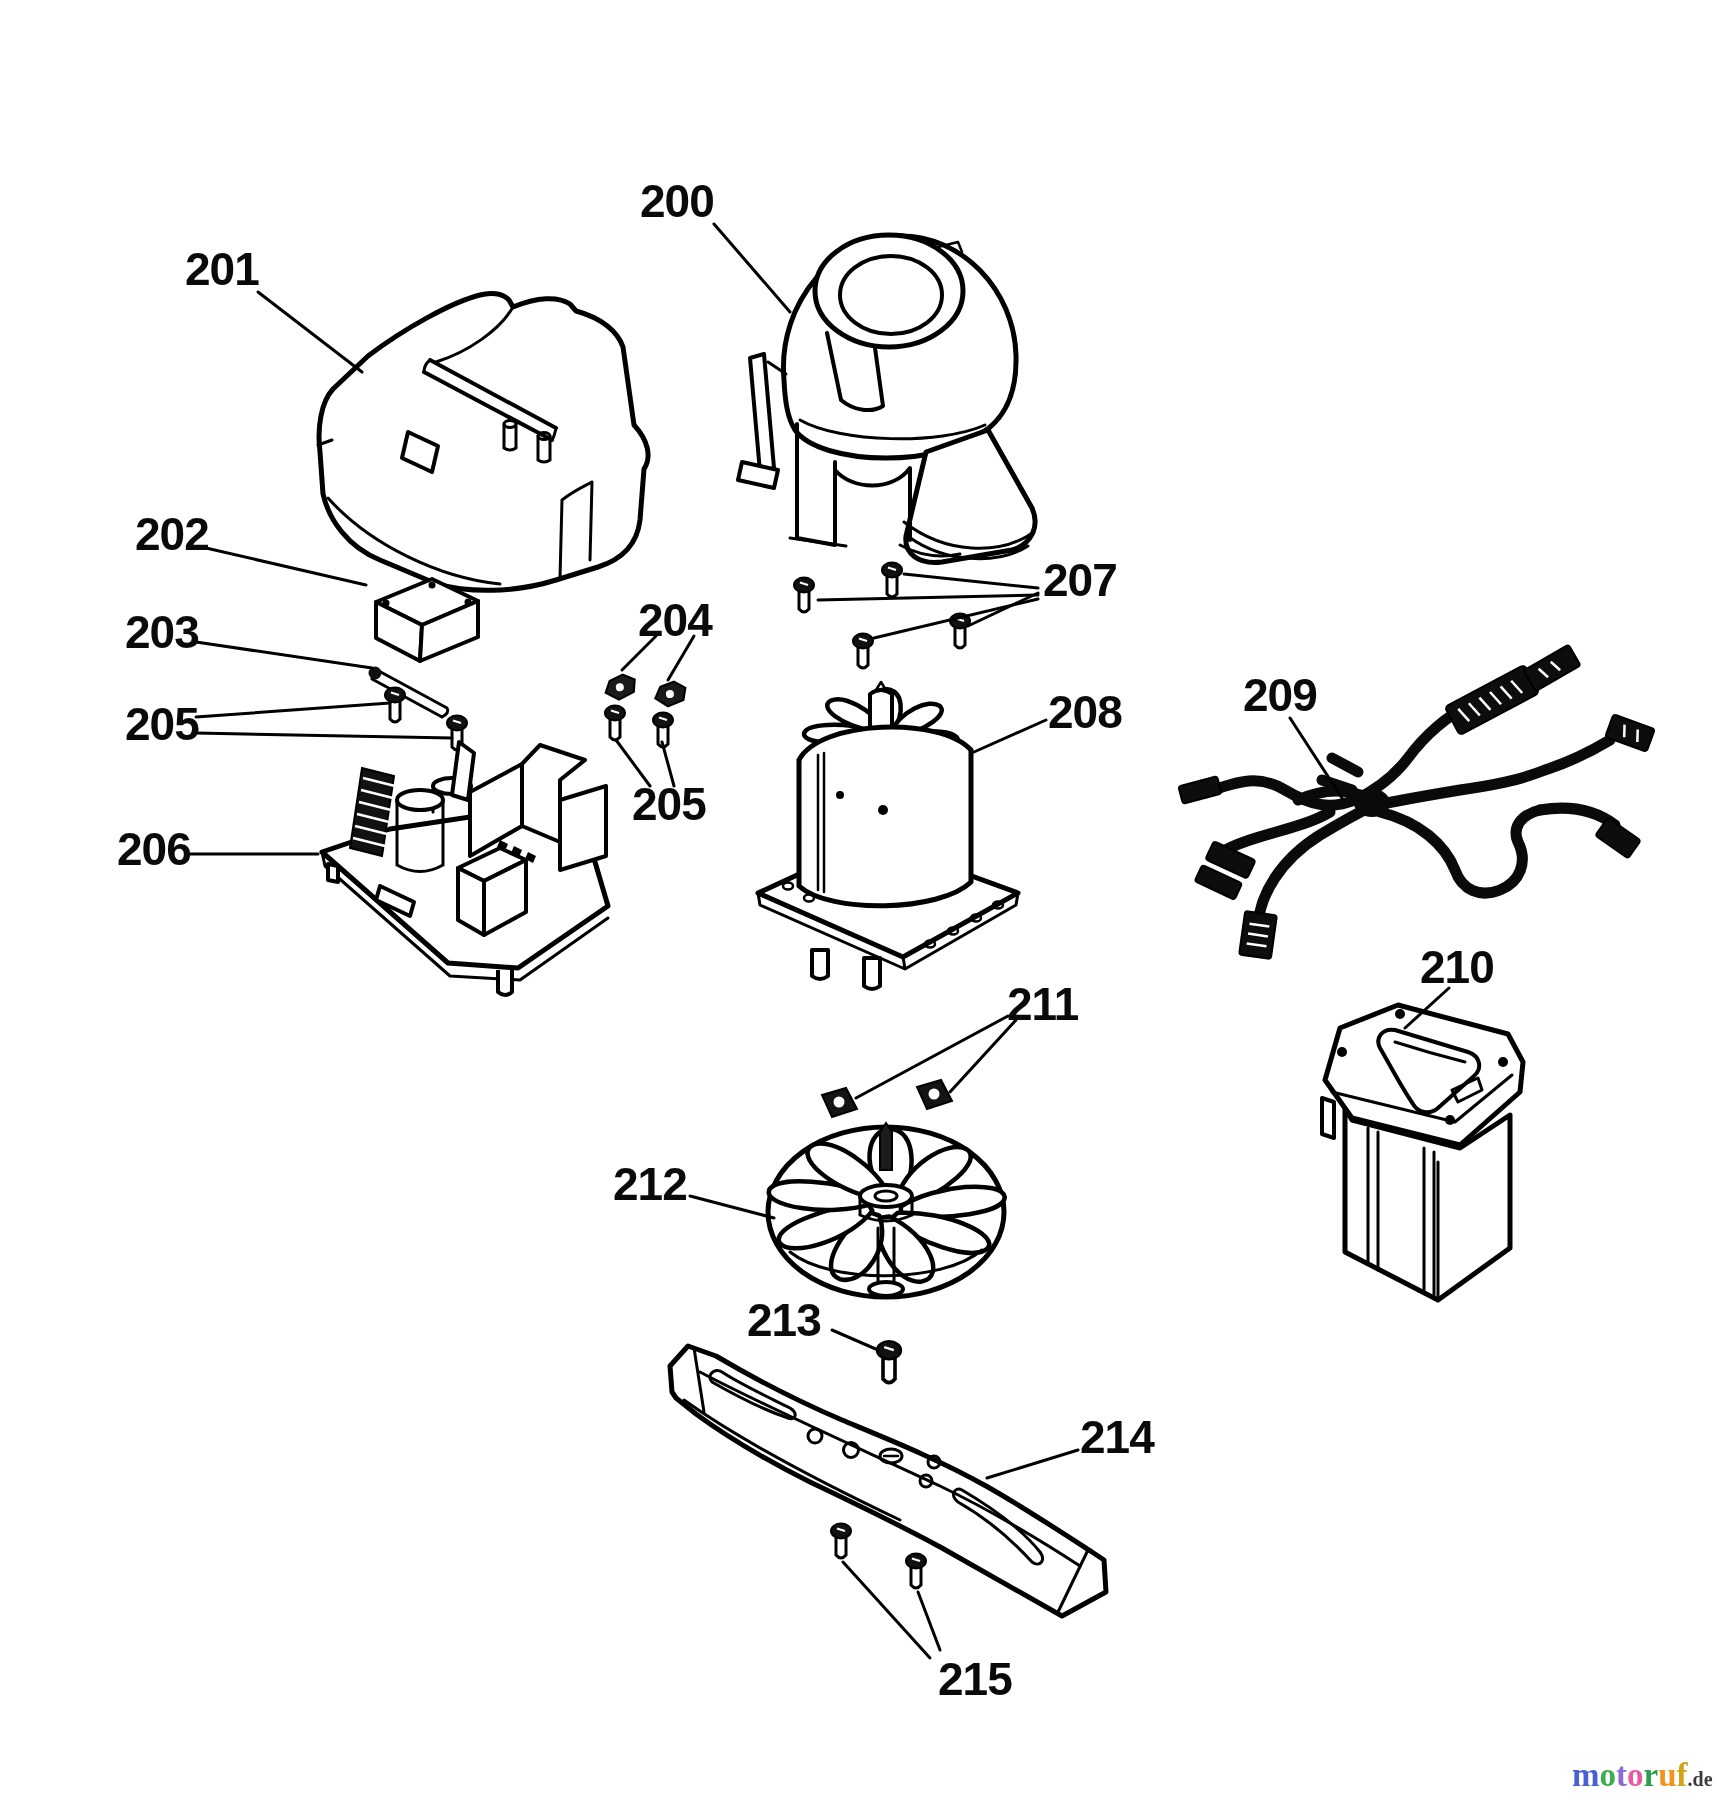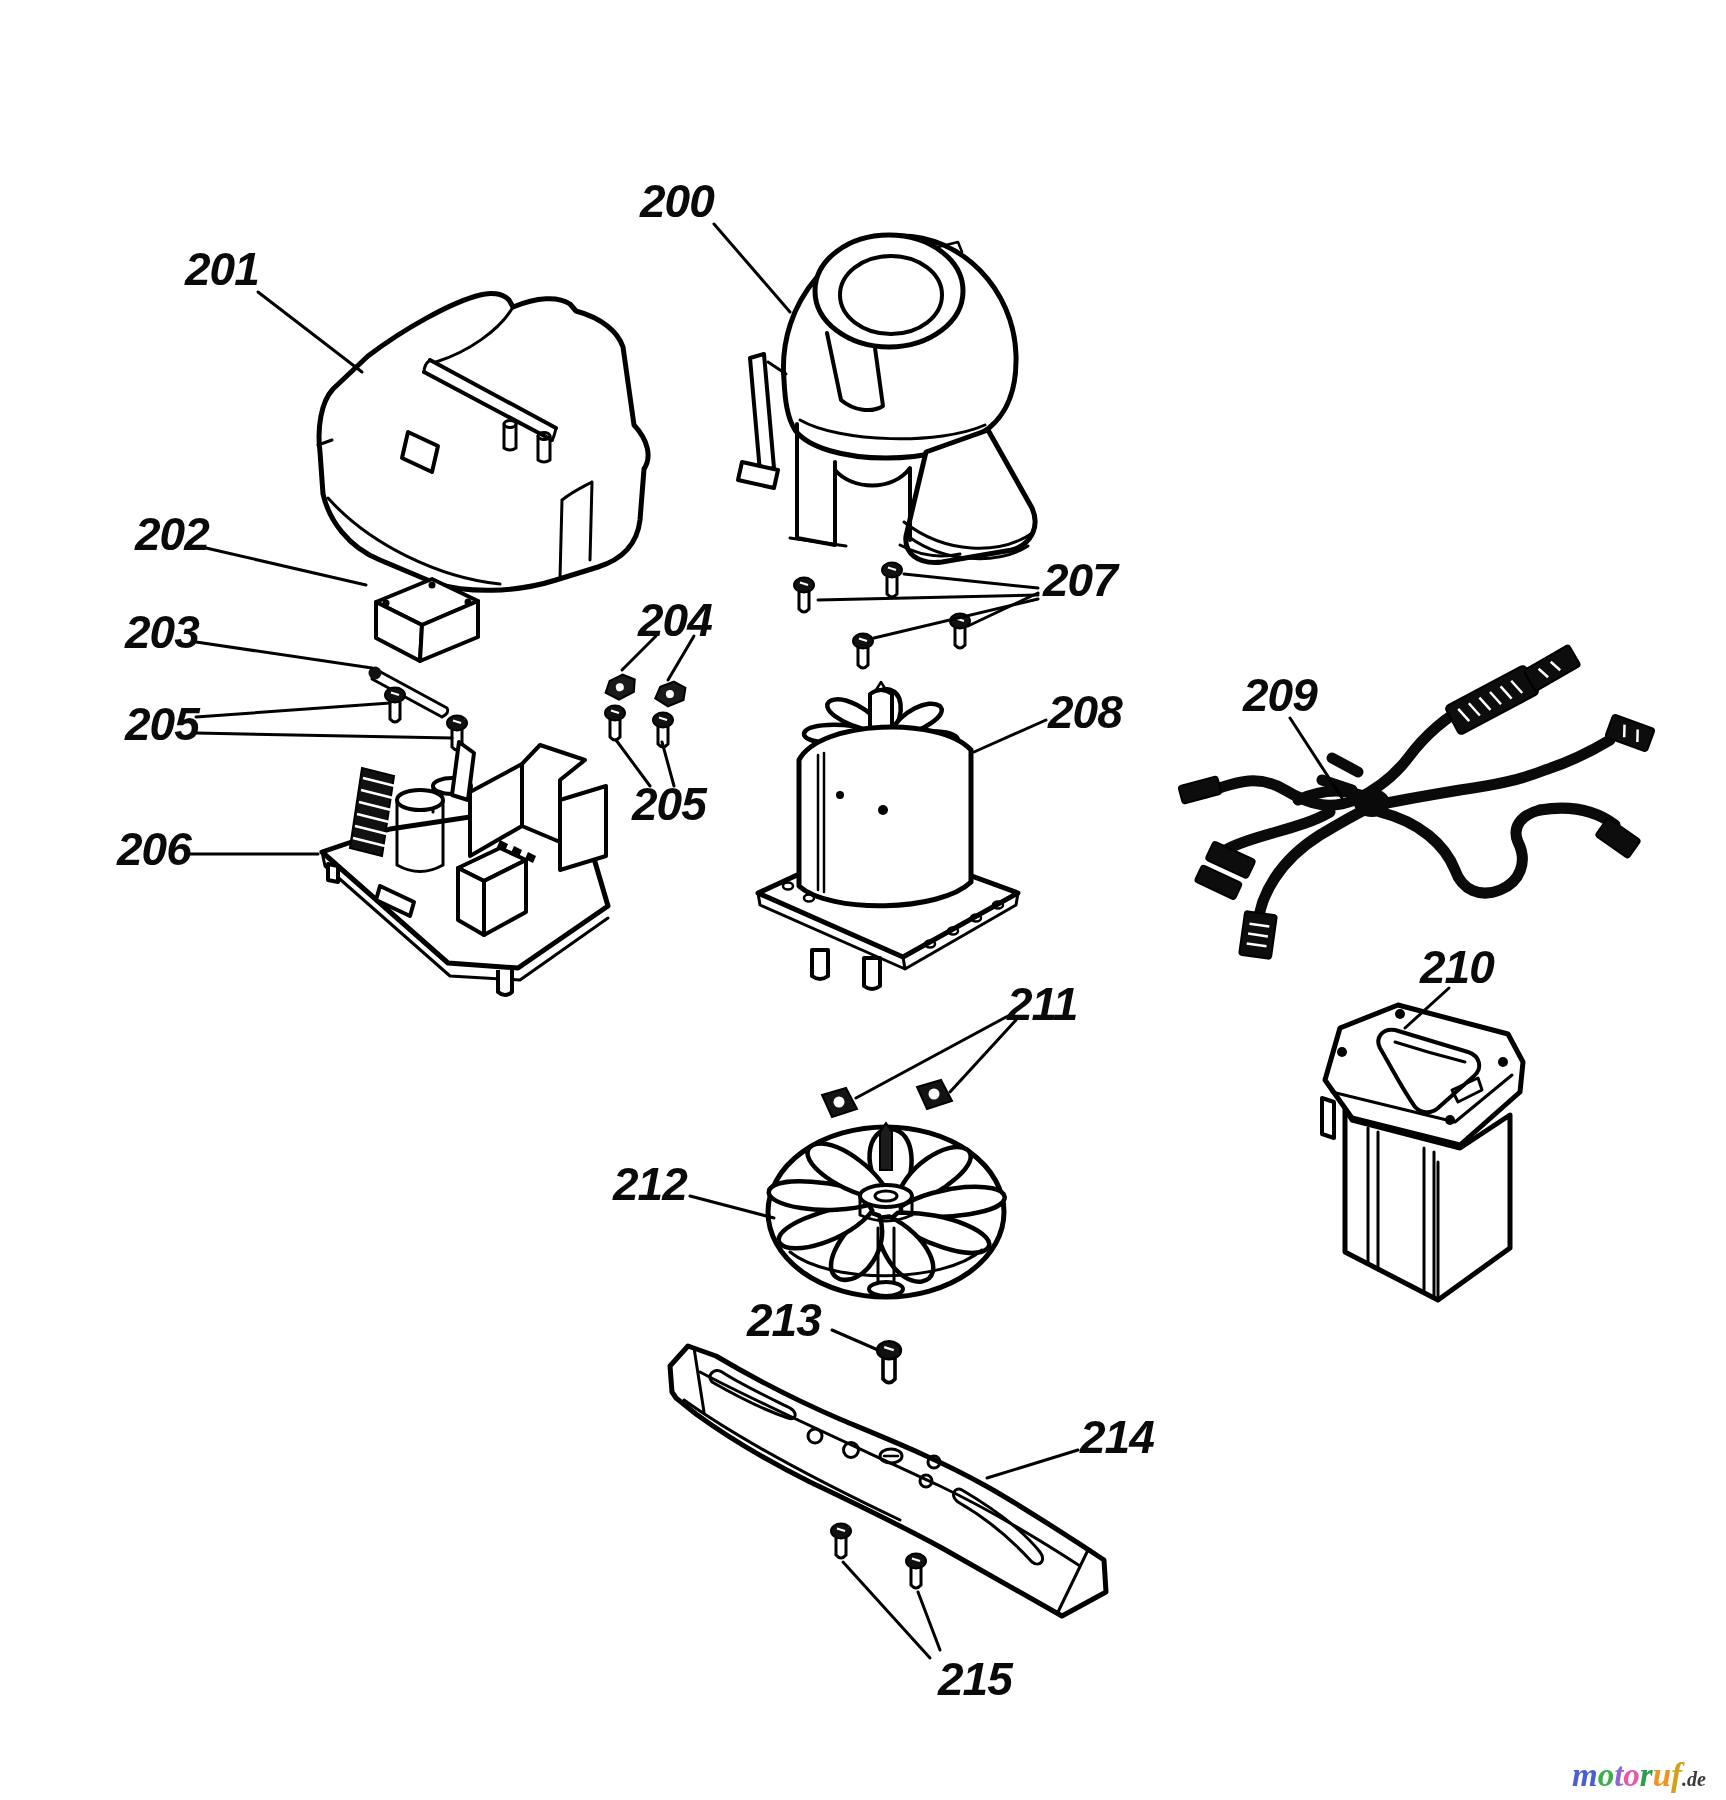--- a/index.html
+++ b/index.html
@@ -1,16 +1,16 @@
 <!DOCTYPE html>
 <html><head>
 <meta charset="utf-8">
 <style>
   html,body{margin:0;padding:0;background:#ffffff;}
-  .stage{position:relative;width:1726px;height:1800px;background:#ffffff;overflow:hidden;font-style:italic;}
+  .stage{position:relative;width:1726px;height:1800px;background:#ffffff;overflow:hidden;}
   svg{position:absolute;left:0;top:0;}
   .fw {fill:#ffffff;stroke:#000000;stroke-width:5;stroke-linejoin:round;}
   .fw4{fill:#ffffff;stroke:#000000;stroke-width:4;stroke-linejoin:round;}
   .ln {fill:none;stroke:#000000;stroke-width:4;stroke-linecap:round;stroke-linejoin:round;}
   .ln3{fill:none;stroke:#000000;stroke-width:3;stroke-linecap:round;stroke-linejoin:round;}
   .ln2{fill:none;stroke:#000000;stroke-width:2.5;stroke-linecap:round;stroke-linejoin:round;}
   .ldr{fill:none;stroke:#000000;stroke-width:3;stroke-linecap:round;}
   .blk{fill:#0d0d0d;stroke:#000000;stroke-width:2;stroke-linejoin:round;}
   .wire{fill:none;stroke:#0a0a0a;stroke-width:11;stroke-linecap:round;}
   .wirecase{fill:none;stroke:#ffffff;stroke-width:17;stroke-linecap:round;}

